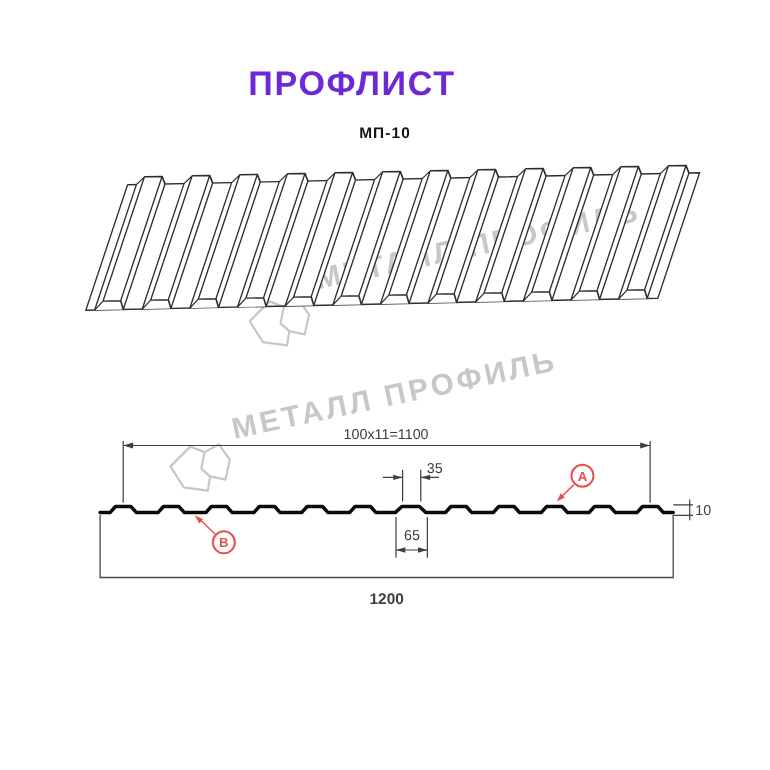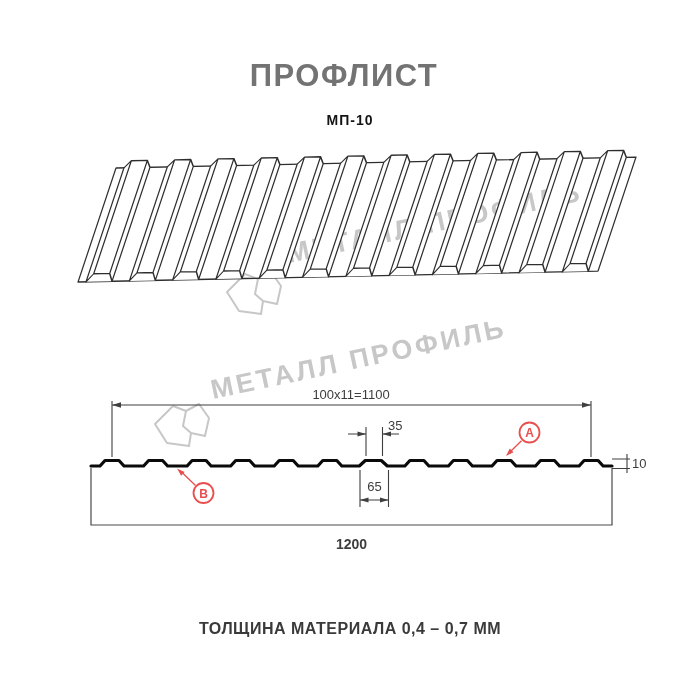--- a/index.html
+++ b/index.html
@@ -1,19 +1,19 @@
 <!DOCTYPE html>
 <html><head>
 <meta charset="utf-8">
 <style>
   html,body{margin:0;padding:0;background:#ffffff;}
   .page{position:relative;width:700px;height:700px;background:#fff;overflow:hidden;
         font-family:"Liberation Sans",sans-serif;}
   .title{position:absolute;left:0;top:58px;width:640px;text-align:center;
-         font-size:31px;font-weight:800;letter-spacing:1.5px;color:#737373;margin-left:24px;}
+         font-size:31px;font-weight:800;letter-spacing:1.5px;color:#6d28d9;}
   .subtitle{position:absolute;left:0;top:100px;width:700px;text-align:center;
             font-size:14px;font-weight:700;letter-spacing:1px;color:#141414;margin-top:12px;}
   .footer-note{position:absolute;left:0;top:620px;width:700px;text-align:center;
                font-size:16px;font-weight:600;letter-spacing:.5px;color:#3a3a3a;}
   svg{position:absolute;left:0;top:0;}
   svg text{font-family:"Liberation Sans",sans-serif;}
   .wm-text{font-size:27px;font-weight:700;letter-spacing:3px;fill:#c7c7c7;}
   .wm-logo{fill:none;stroke:#c7c7c7;stroke-width:2;stroke-linejoin:round;}
   .sheet-line{fill:none;stroke:#2e2e2e;stroke-width:1.3;stroke-linejoin:round;stroke-linecap:round;}
   .rib-fill{fill:#ffffff;stroke:none;}
@@ -131,15 +131,14 @@
       <g>
         <circle class="marker-circle" cx="203.5" cy="493" r="10"></circle>
         <text class="marker-letter" x="203.5" y="497.5" text-anchor="middle">B</text>
         <line class="marker-arrow" x1="195.5" y1="485.5" x2="181" y2="471.5"></line>
         <polygon class="marker-head" points="177,468.5 181.1,475.8 184.6,472"></polygon>
       </g>
 
     </g>
   </svg>
 
-  <div class="footer-note">ТОЛЩИНА МАТЕРИАЛА 0,4 – 0,7 ММ</div>
 
 </div>
 
 </body></html>

